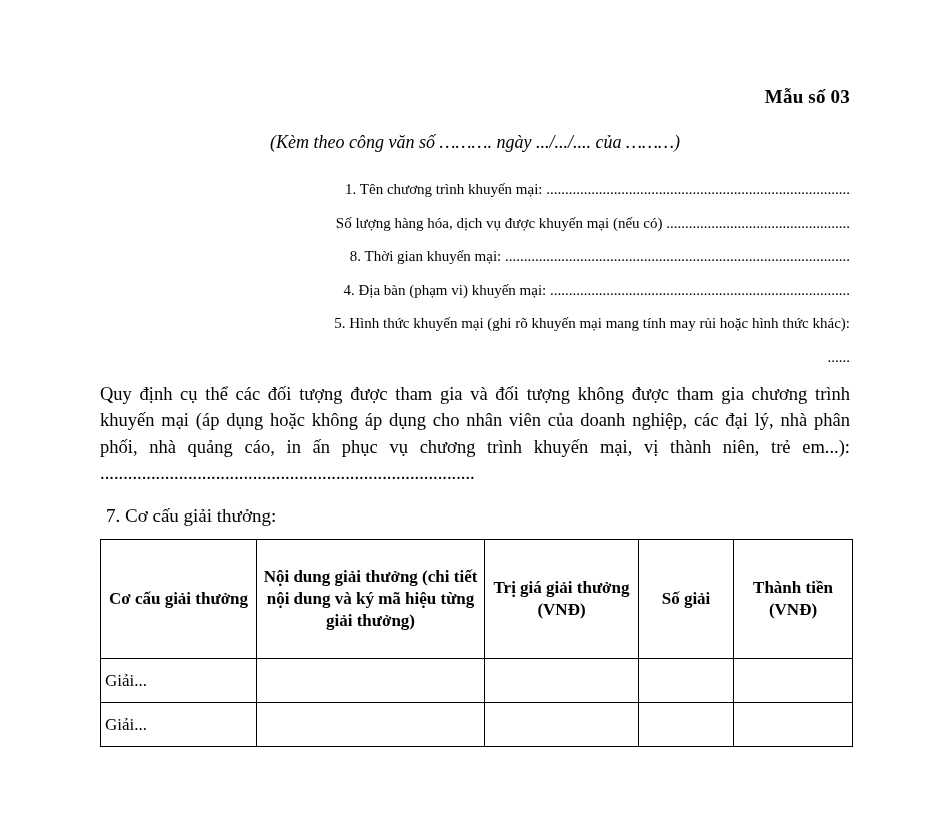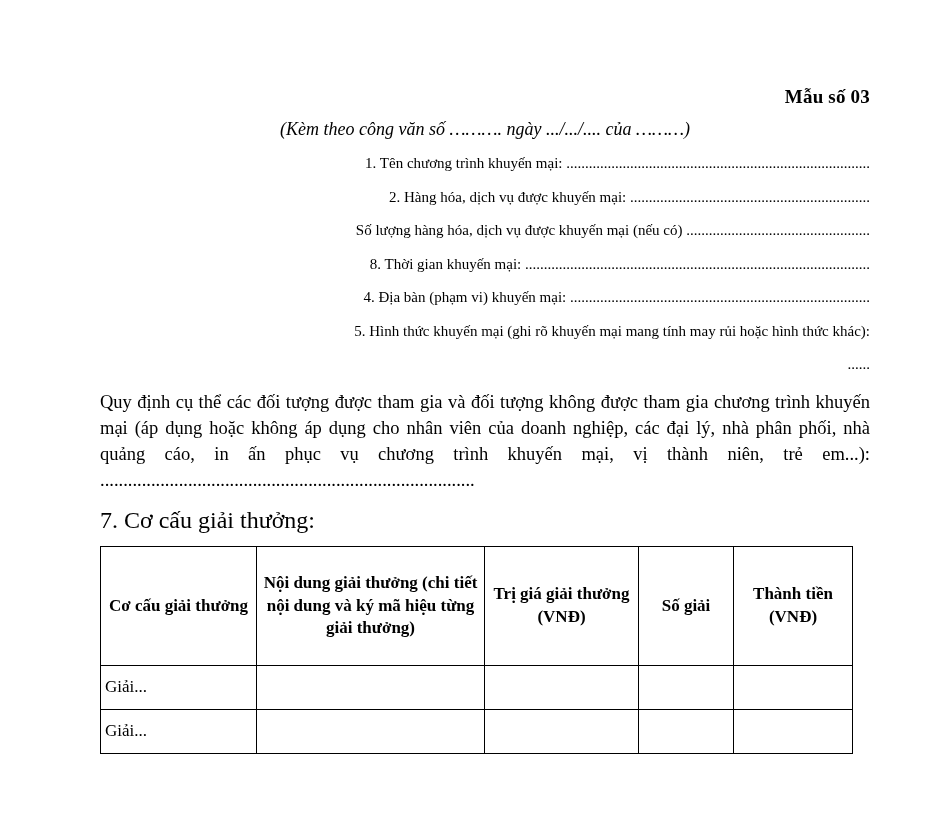--- a/index.html
+++ b/index.html
@@ -12,40 +12,40 @@
     height: 824px;
     overflow: hidden;
     font-family: "Liberation Serif", "DejaVu Serif", serif;
     color: #000000;
   }
   .page {
     position: relative;
     width: 950px;
     height: 733px;
     box-sizing: border-box;
-    padding: 0 80px 0 100px;
+    padding: 0 100px 0 100px;
   }
   .form-code {
     margin: 0;
     padding-top: 86px;
     text-align: right;
     font-weight: bold;
     font-size: 19px;
     letter-spacing: .2px;
   }
   .doc-title {
     margin: 0;
     padding-top: 9px;
     text-align: center;
     font-weight: bold;
     font-size: 21px;
     letter-spacing: .3px;
   }
   .doc-subtitle {
-    margin: 0;
+    margin: 13px;
     padding-top: 11px;
     text-align: center;
     font-style: italic;
     font-size: 18px;
   }
   .line {
     margin: 0;
     padding-top: 14px;
     font-size: 15px;
     line-height: 1.30;
@@ -59,23 +59,23 @@
     font-size: 18.5px;
     line-height: 1.42;
     text-align: justify;
     text-justify: inter-word;
     font-family: Liberation Serif, serif;
   }
   .dots {
     letter-spacing: 0px;
   }
   .section-label {
-    margin: 0;
+    margin: 6px;
     padding-top: 13px;
-    font-size: 24px;
+    font-size: 19px;
   }
   table.prize-table {
     margin-top: 12px;
     width: 752px;
     border-collapse: collapse;
     table-layout: fixed;
     font-size: 17px;
   }
   table.prize-table th,
   table.prize-table td {
@@ -108,21 +108,20 @@
 
 <div class="page">
 
   <p class="form-code">Mẫu số 03</p>
 
 
   <p class="doc-subtitle">(Kèm theo công văn số ………. ngày .../.../.... của ………)</p>
 
   <p class="line"><span>1. Tên chương trình khuyến mại: </span><span class="dots">.................................................................................</span></p>
 
-  <p class="line"><span>2. Hàng hóa, dịch vụ được khuyến mại: </span><span class="dots">................................................................</span></p>
 
   <p class="line"><span>Số lượng hàng hóa, dịch vụ được khuyến mại (nếu có) </span><span class="dots">.................................................</span></p>
 
   <p class="line"><span>8. Thời gian khuyến mại: </span><span class="dots">............................................................................................</span></p>
 
   <p class="line"><span>4. Địa bàn (phạm vi) khuyến mại: </span><span class="dots">................................................................................</span></p>
 
   <p class="line">5. Hình thức khuyến mại (ghi rõ khuyến mại mang tính may rủi hoặc hình thức khác):</p>
 
   <p class="line">......</p>

